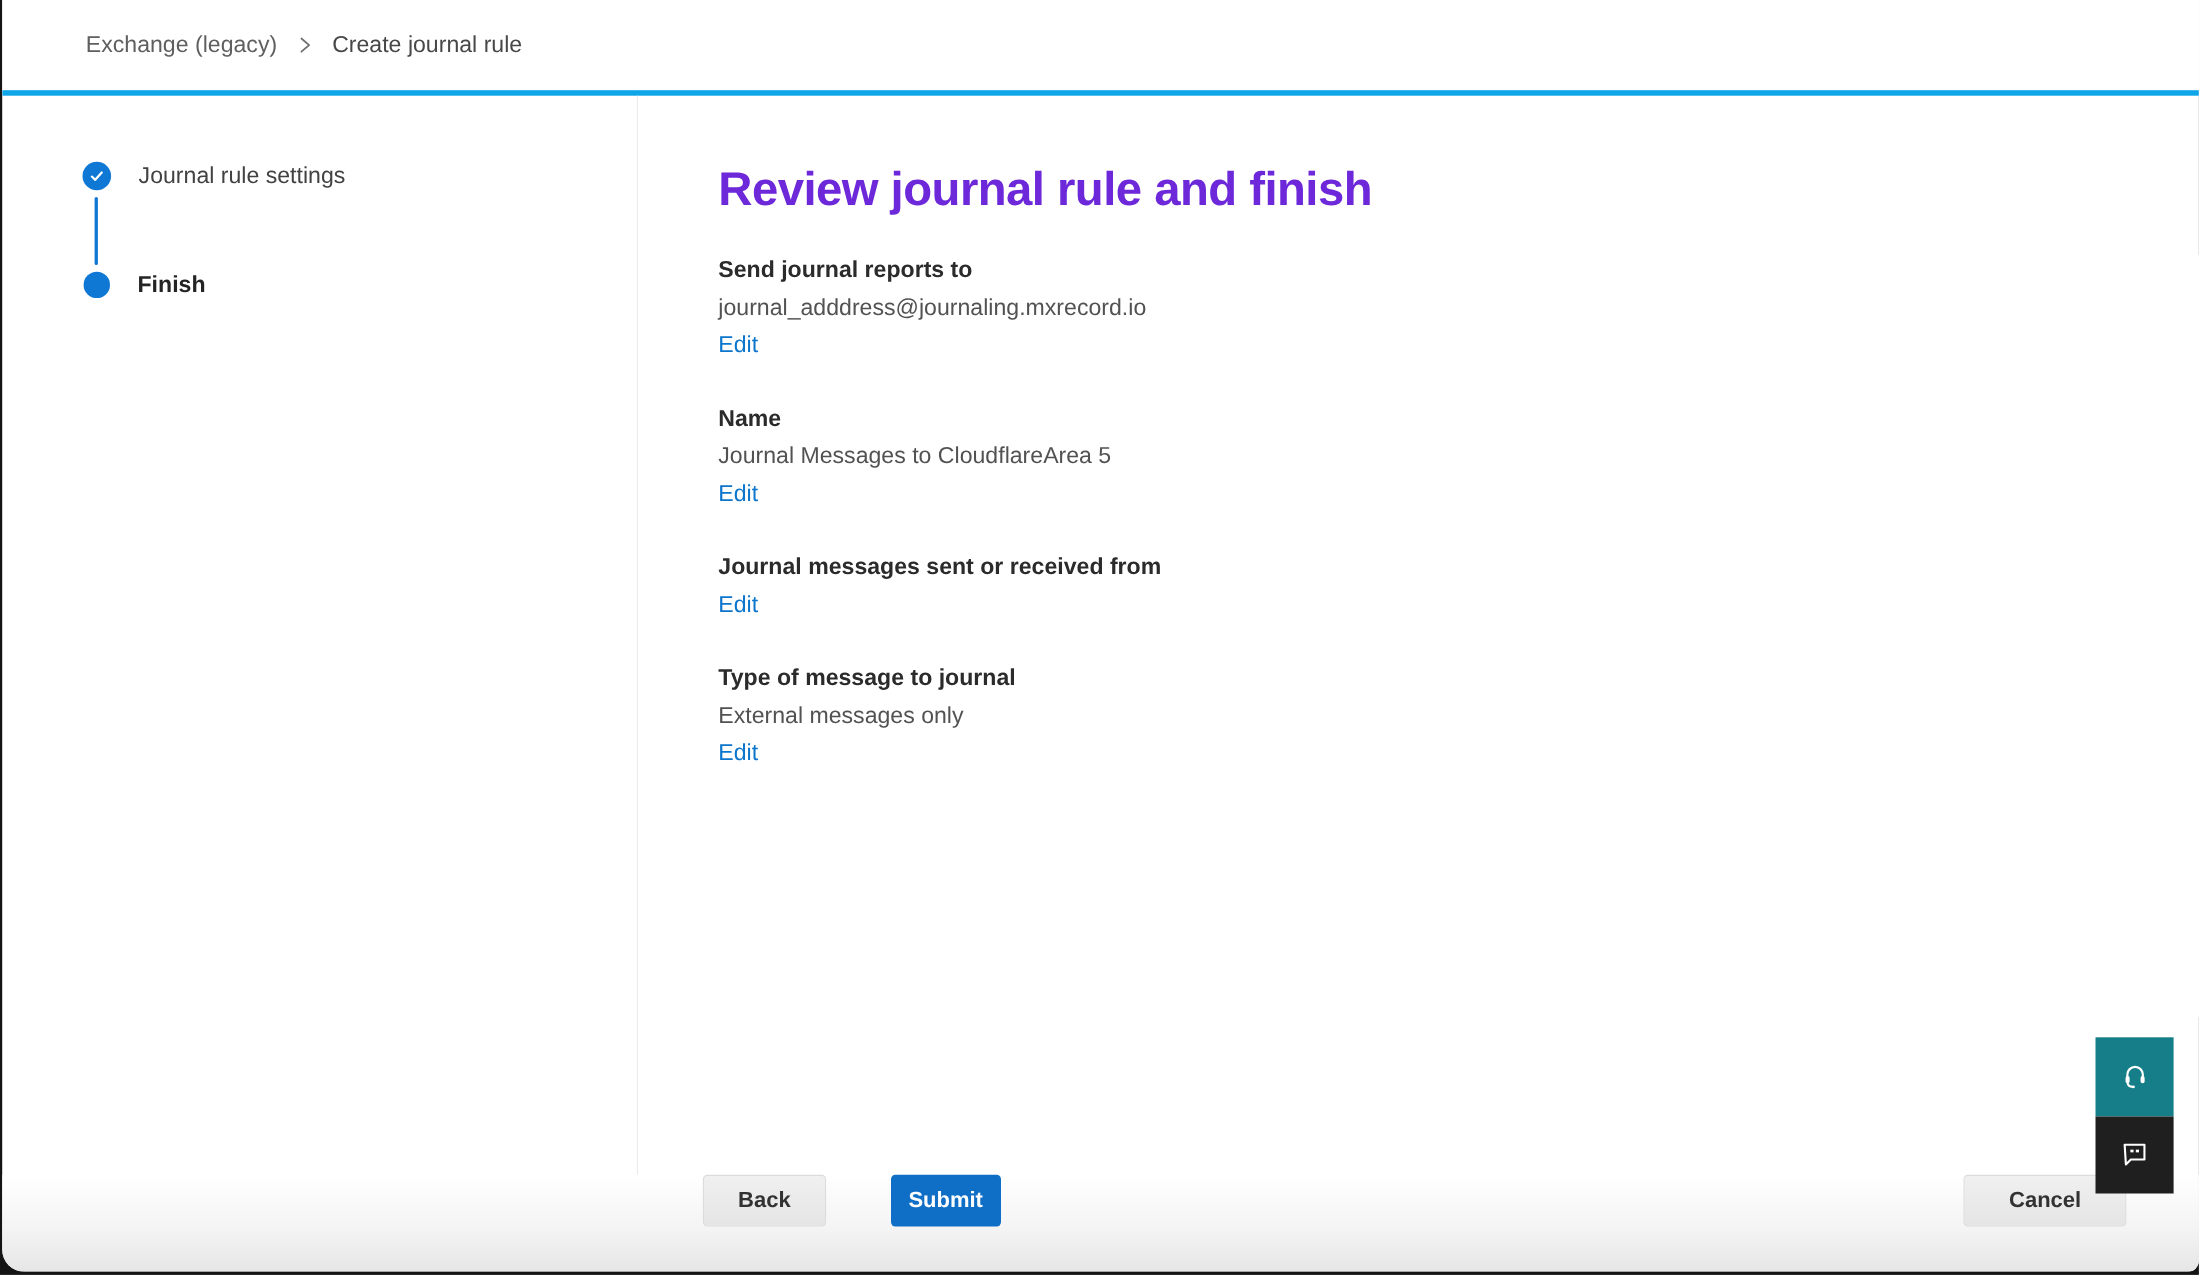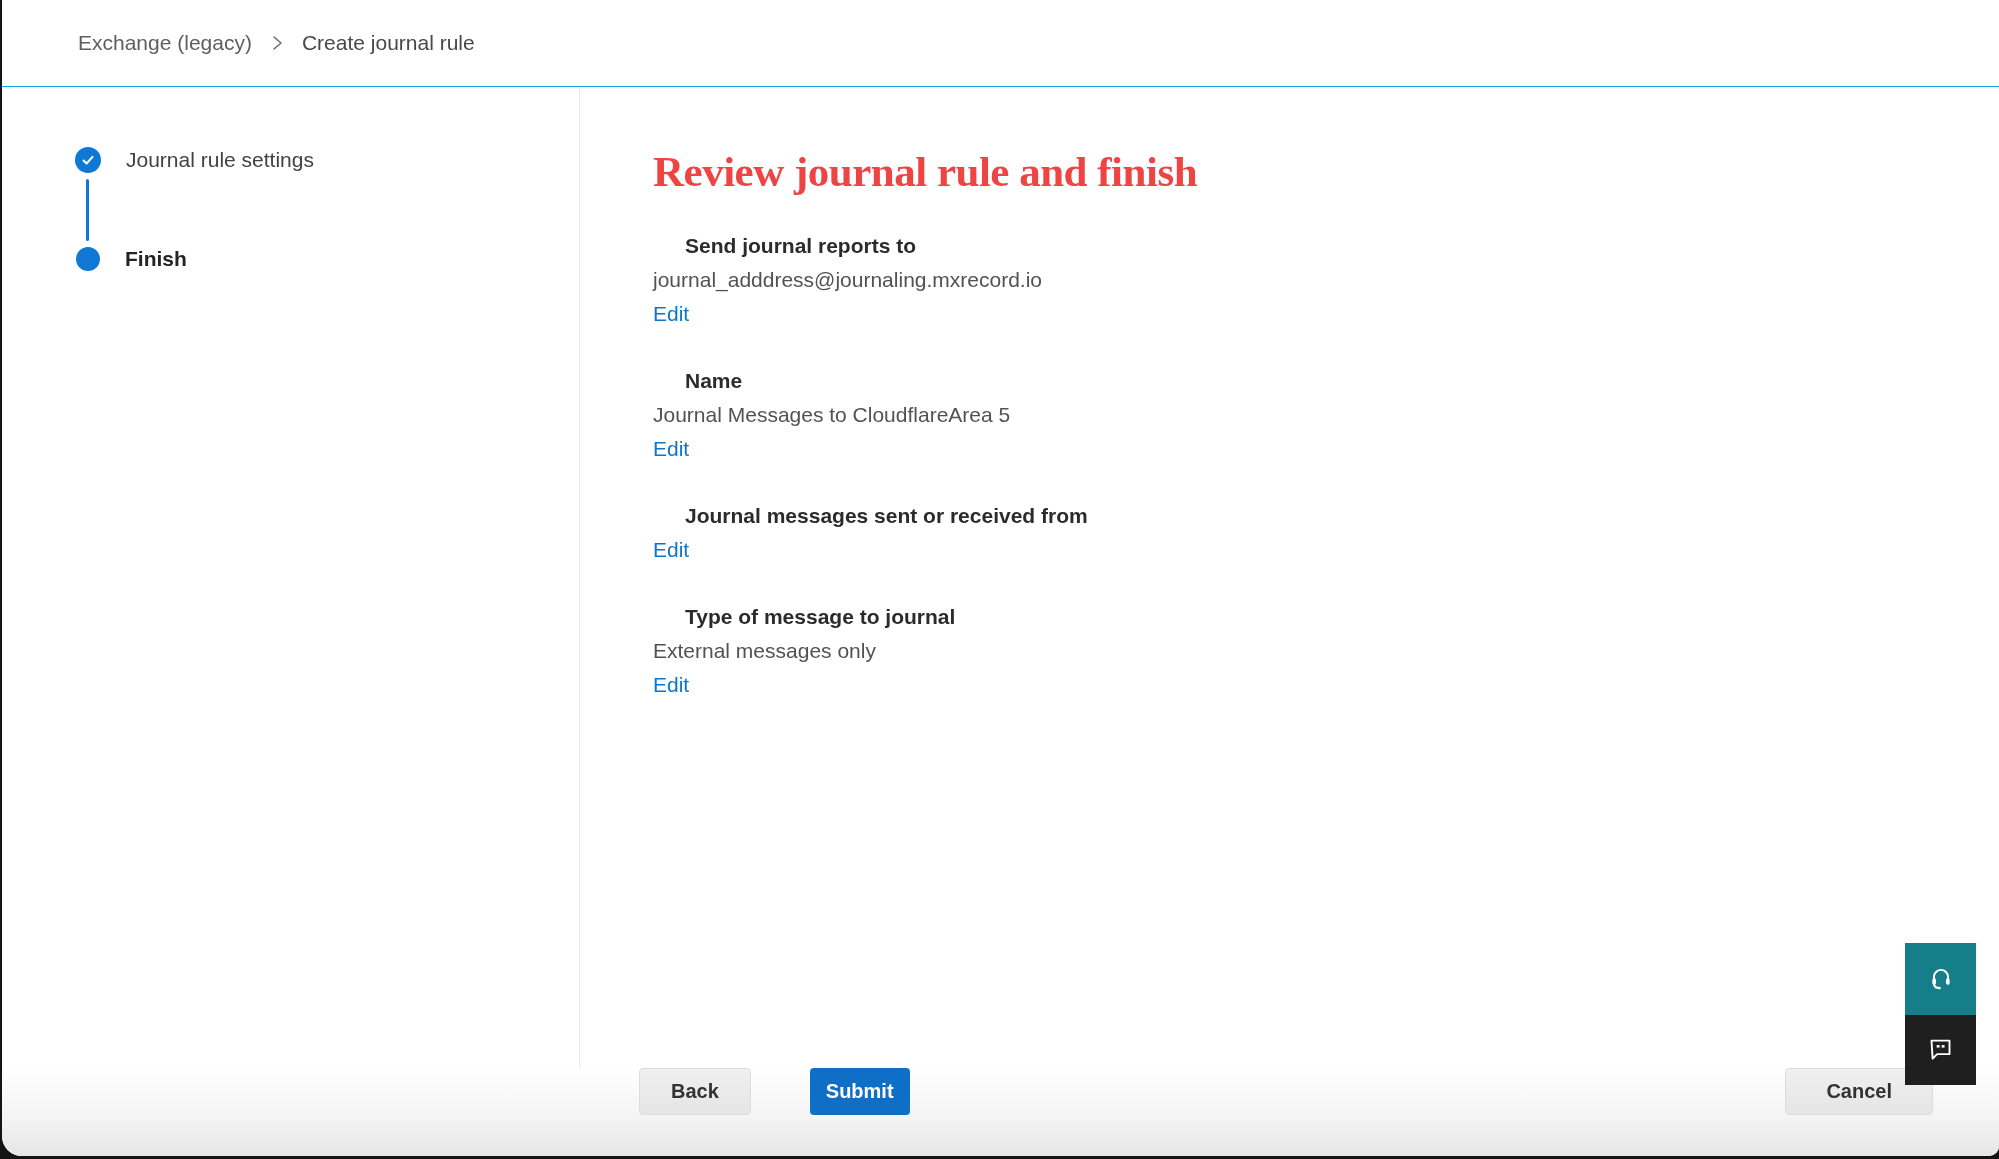--- a/index.html
+++ b/index.html
@@ -12,21 +12,21 @@
   }
   .app{
     position:absolute;top:0;left:2px;right:0;bottom:3px;
     background:#ffffff;
     border-radius:0 0 10px 20px;
     display:flex;flex-direction:column;overflow:hidden;
   }
   
   .topbar{
     height:87px;flex:0 0 87px;
-    border-bottom:1px solid #0ea5e9;
+    border-bottom:5px solid #0ea5e9;
     display:flex;align-items:center;
     padding-left:76px;box-sizing:border-box;
     background:#ffffff;
   }
   .crumb-link{
     font-size:21px;color:#5f5f5f;text-decoration:none;cursor:pointer;
   }
   .crumb-sep{margin:0 18px;display:inline-flex;align-items:center;}
   .crumb-current{font-size:21px;color:#484848;}
   
@@ -48,26 +48,25 @@
   .step-label{margin-left:25px;font-size:21px;color:#424242;}
   .step-label.bold{font-weight:700;color:#242424;}
   .step-connector{
     width:3px;height:62px;background:var(--accent);
     margin:6px 0 6px 11px;border-radius:2px;
   }
   
   .main{flex:1 1 auto;padding:58px 0 0 73px;position:relative;}
   .page-title{
     margin:0 0 30px 0;
-    font-size:43px;line-height:54px;font-weight:700;color:#ef4444;
+    font-size:43px;line-height:54px;font-weight:700;color:#6d28d9;
     letter-spacing:-0.5px;
-    font-family:Liberation Serif, serif;
   }
   .section{margin-bottom:33px;}
-  .sec-title{font-size:21px;line-height:34px;font-weight:700;color:#2b2b2b;margin-left:32px;}
+  .sec-title{font-size:21px;line-height:34px;font-weight:700;color:#2b2b2b;}
   .sec-value{font-size:21px;line-height:34px;color:#525252;}
   .edit-link{
     display:inline-block;font-size:21px;line-height:34px;
     color:var(--link);text-decoration:none;cursor:pointer;
   }
   
   .footer{
     flex:0 0 88px;height:88px;
     background:linear-gradient(180deg,#ffffff 0%,#f4f4f4 55%,#e6e6e6 100%);
     display:flex;align-items:flex-start;box-sizing:border-box;gap:40px;

